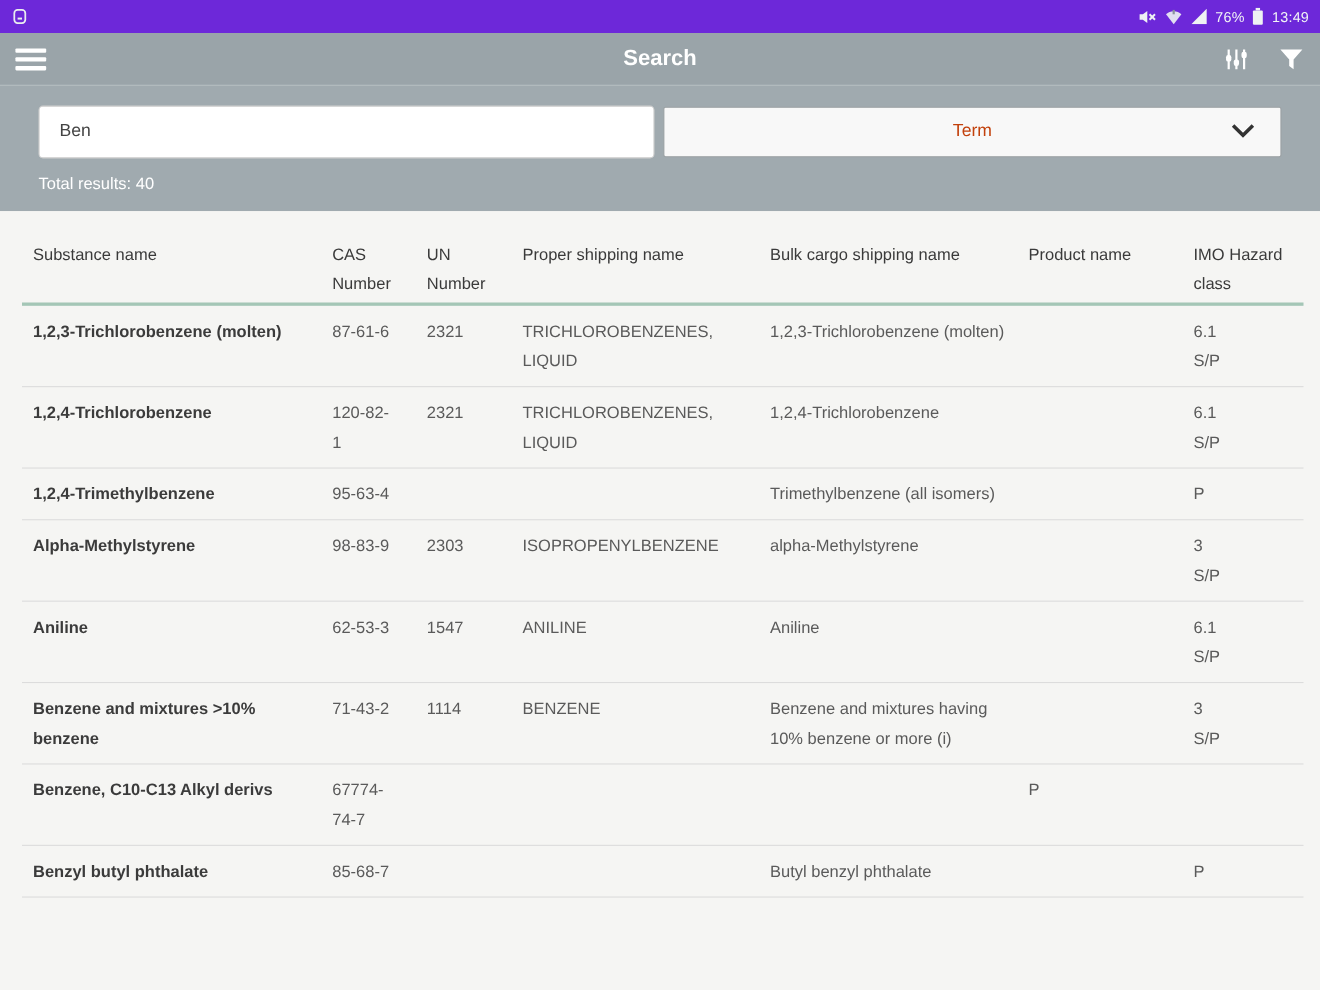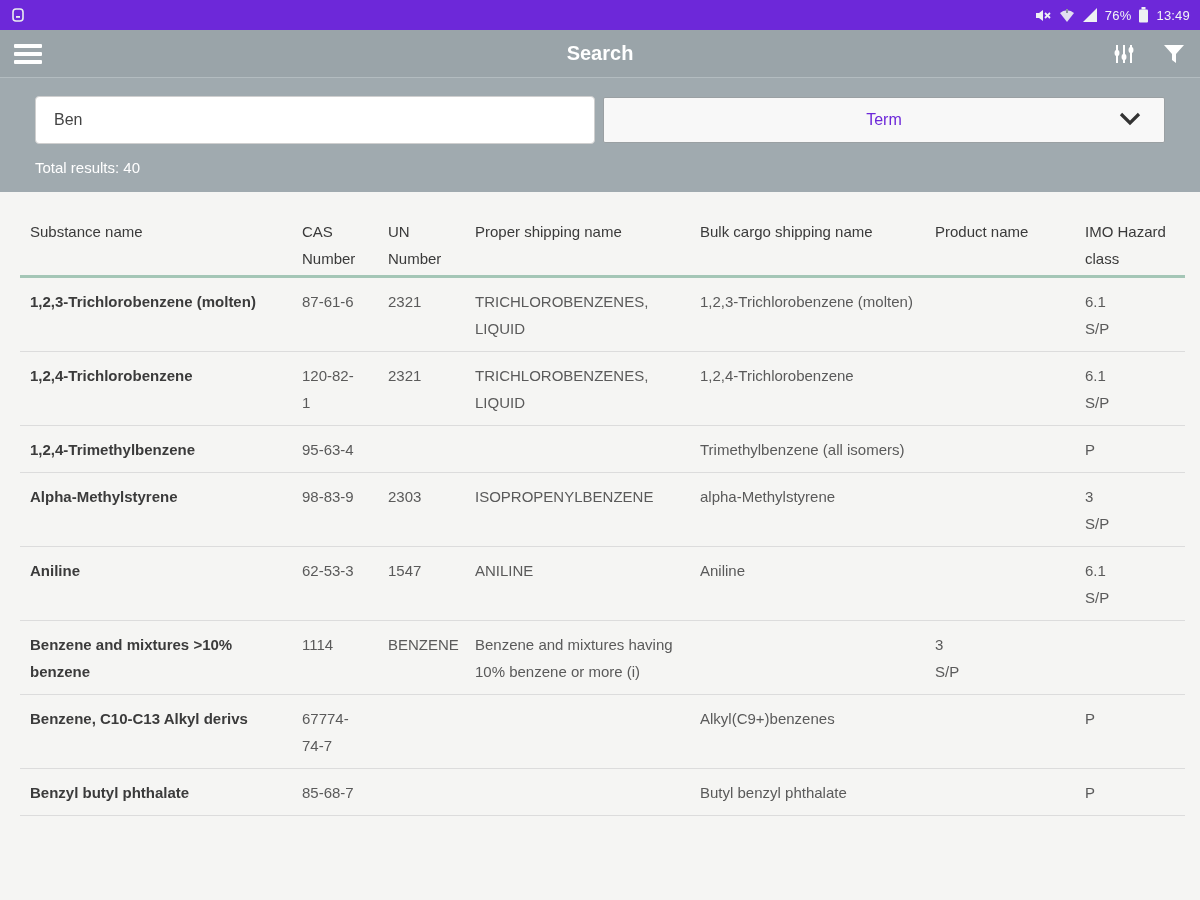--- a/index.html
+++ b/index.html
@@ -40,21 +40,21 @@
   .search-row { display: flex; gap: 8px; }
   .search-input {
     flex: 0 0 560px; height: 48px; border: 1px solid #cfcfcf; border-radius: 4px;
     background: #fff; font-family: "Liberation Sans", sans-serif;
     font-size: 16px; color: #444; padding: 0 18px; outline: none;
   }
   .term-dropdown {
     flex: 1; height: 46px; margin-top: 1px; background: #f8f8f8;
     border: 1px solid #9aa0a3; border-radius: 2px;
     display: flex; align-items: center; justify-content: center;
-    position: relative; cursor: pointer; font-size: 16px; color: #6d28d9;
+    position: relative; cursor: pointer; font-size: 16px; color: #c2410c;
   }
   .term-dropdown .chev { position: absolute; right: 22px; top: 13px; }
   .total-results { color: #fff; font-size: 15px; margin-top: 15px; }
 
   
   .table-area { background: #f5f5f3; padding: 0 15px 0 20px; }
   .thead, .trow {
     display: grid;
     grid-template-columns: 282px 86px 87px 225px 235px 150px 1fr;
   }
@@ -216,35 +216,35 @@
     <div class="cell">1547</div>
     <div class="cell">ANILINE</div>
     <div class="cell">Aniline</div>
     <div class="cell"></div>
     <div class="cell">6.1
 S/P</div>
   </div>
 
   <div class="trow">
     <div class="cell substance">Benzene and mixtures &gt;10% benzene</div>
+    <div class="cell">71-43-2</div>
     <div class="cell">1114</div>
     <div class="cell">BENZENE</div>
     <div class="cell">Benzene and mixtures having 10% benzene or more (i)</div>
     <div class="cell"></div>
     <div class="cell">3
 S/P</div>
   </div>
 
   <div class="trow">
     <div class="cell substance">Benzene, C10-C13 Alkyl derivs</div>
     <div class="cell">67774-
 74-7</div>
     <div class="cell"></div>
     <div class="cell"></div>
-    <div class="cell">Alkyl(C9+)benzenes</div>
     <div class="cell"></div>
     <div class="cell">P</div>
   </div>
 
   <div class="trow">
     <div class="cell substance">Benzyl butyl phthalate</div>
     <div class="cell">85-68-7</div>
     <div class="cell"></div>
     <div class="cell"></div>
     <div class="cell">Butyl benzyl phthalate</div>

